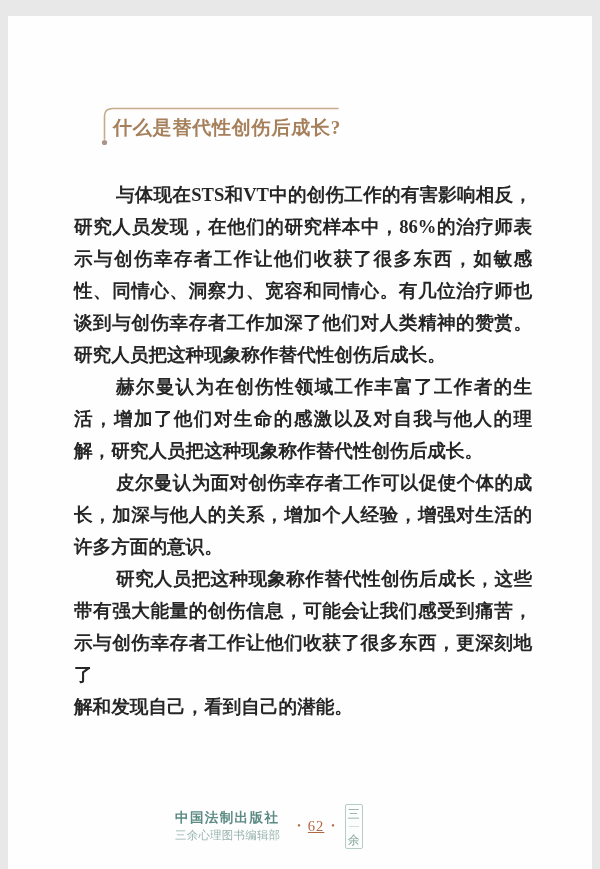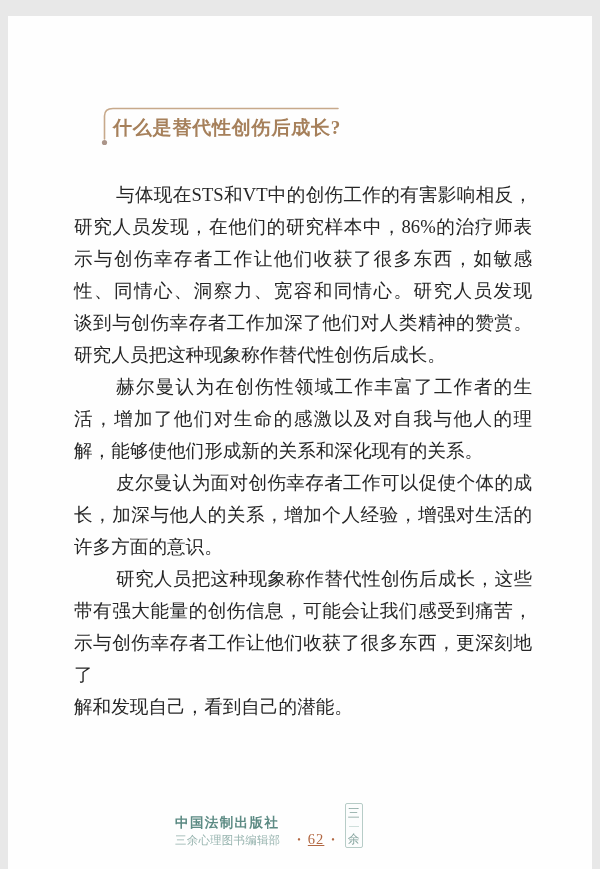--- a/index.html
+++ b/index.html
@@ -21,26 +21,26 @@
     color:#a6805b; letter-spacing:0.8px;
     white-space:nowrap;
   }
   .body-text {
     position:absolute; left:66px; top:163px;
     width:458px;
     font-size:18.6px; line-height:32px;
     color:#262626;
   }
   .paragraph { margin:0; }
-  .line { text-align:justify; text-align-last:justify; text-justify:inter-character; }
+  .line { text-align:justify; text-align-last:justify; text-justify:inter-character;font-weight:bold; }
   .line.last { text-align-last:left; }
   .line.first { text-indent:42px; }
   .footer {
     position:absolute; left:167px; top:788px; height:44px;
-    display:flex; align-items:flex-end;
+    display:flex; align-items:center;
   }
   .publisher-block {
     display:flex; flex-direction:column; justify-content:center;
     font-family:"Liberation Sans", sans-serif;
   }
   .publisher-line1 {
     font-size:13.5px; font-weight:bold;
     color:#5d8b84; letter-spacing:1.4px; white-space:nowrap;
   }
   .publisher-line2 {
@@ -79,28 +79,28 @@
     <circle cx="6.5" cy="41.5" r="2.6" fill="#ab9589"></circle>
   </svg>
 
   <div class="page-title">什么是替代性创伤后成长?</div>
 
   <div class="body-text">
       <div class="paragraph">
         <div class="line first">与体现在STS和VT中的创伤工作的有害影响相反，</div>
         <div class="line">研究人员发现，在他们的研究样本中，86%的治疗师表</div>
         <div class="line">示与创伤幸存者工作让他们收获了很多东西，如敏感</div>
-        <div class="line">性、同情心、洞察力、宽容和同情心。研究人员发现</div>
+        <div class="line">性、同情心、洞察力、宽容和同情心。有几位治疗师也</div>
         <div class="line">谈到与创伤幸存者工作加深了他们对人类精神的赞赏。</div>
         <div class="line last">研究人员把这种现象称作替代性创伤后成长。</div>
       </div>
       <div class="paragraph">
         <div class="line first">赫尔曼认为在创伤性领域工作丰富了工作者的生</div>
         <div class="line">活，增加了他们对生命的感激以及对自我与他人的理</div>
-        <div class="line last">解，能够使他们形成新的关系和深化现有的关系。</div>
+        <div class="line last">解，研究人员把这种现象称作替代性创伤后成长。</div>
       </div>
       <div class="paragraph">
         <div class="line first">皮尔曼认为面对创伤幸存者工作可以促使个体的成</div>
         <div class="line">长，加深与他人的关系，增加个人经验，增强对生活的</div>
         <div class="line last">许多方面的意识。</div>
       </div>
       <div class="paragraph">
         <div class="line first">研究人员把这种现象称作替代性创伤后成长，这些</div>
         <div class="line">带有强大能量的创伤信息，可能会让我们感受到痛苦，</div>
         <div class="line">示与创伤幸存者工作让他们收获了很多东西，更深刻地了</div>

